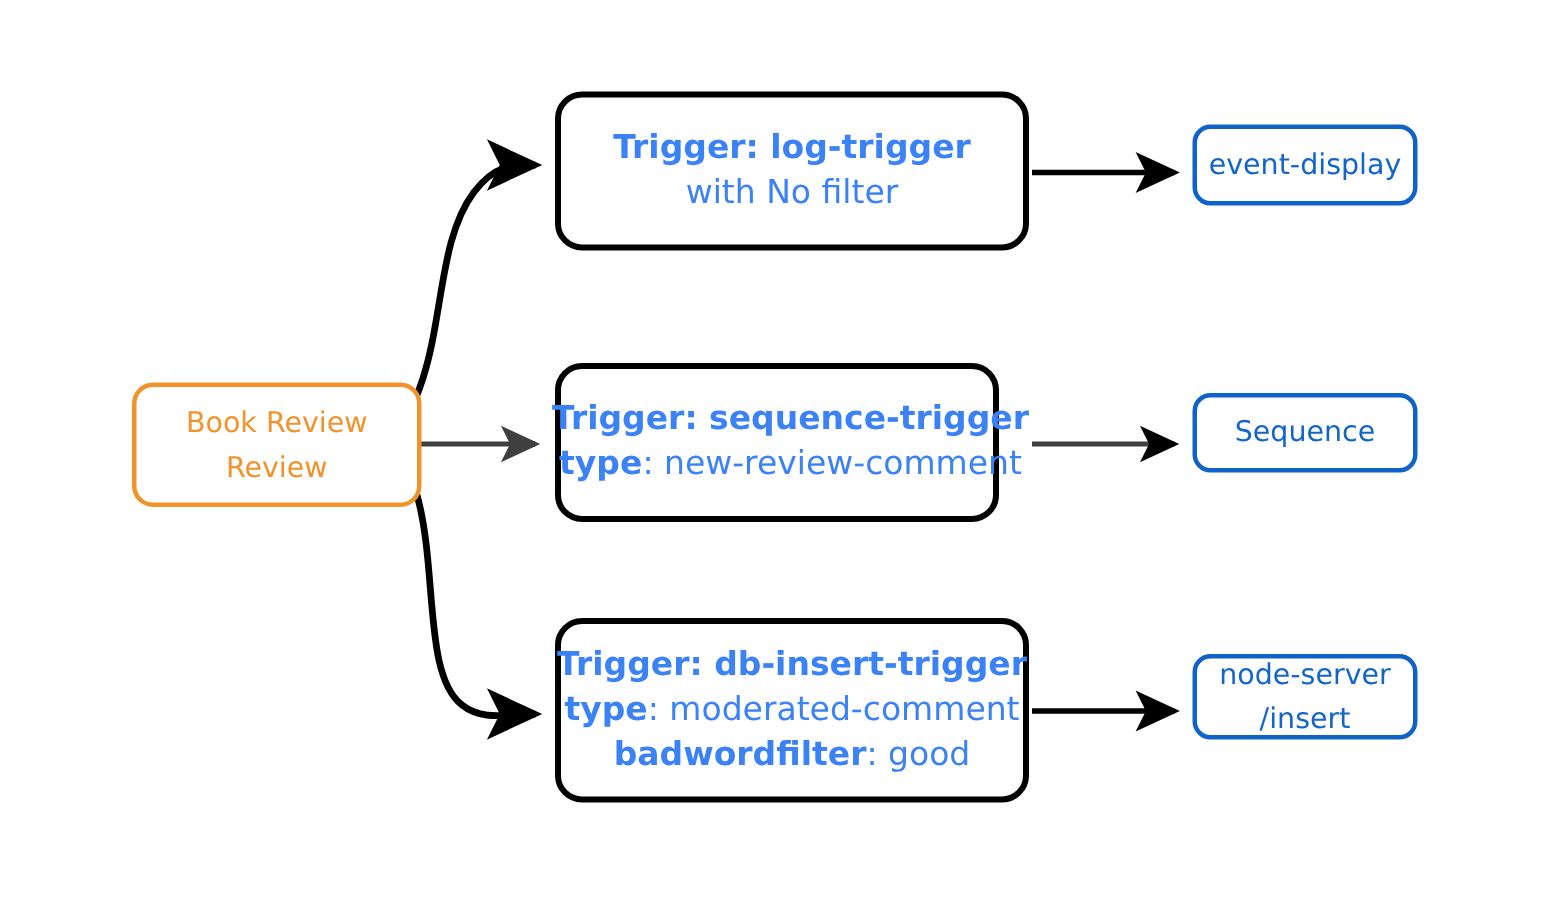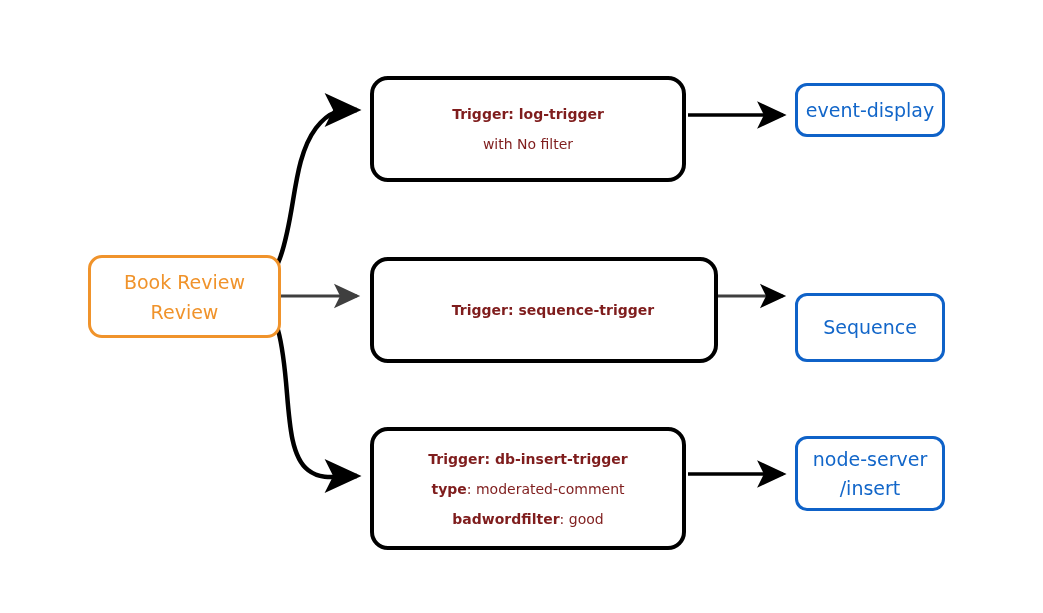--- a/index.html
+++ b/index.html
@@ -46,48 +46,47 @@
     color: #f0932b;
     font-size: 19px;
     line-height: 30px;
     margin-left: 43px;
   }
 
   
   .node-trigger {
     border: 4px solid #000000;
     border-radius: 18px;
-    color: #7f1d1d;
-    font-size: 14px;
+    color: #3b82f6;
+    font-size: 22px;
     line-height: 30px;
-    margin-top: 15px;
   }
   .node-trigger .line {
     white-space: nowrap;
   }
   .node-trigger b {
     font-weight: 700;
   }
 
   
   .node-sink {
     border: 3px solid #0f62c8;
     border-radius: 12px;
     color: #1266c9;
     font-size: 19px;
     line-height: 29px;
   }
 
   .pos-broker   { left: 45px;  top: 255px; width: 193px; height: 83px; }
   .pos-trig-0   { left: 370px; top: 61px;  width: 316px; height: 106px; }
-  .pos-trig-1   { left: 370px; top: 242px; width: 348px; height: 106px; padding-left: 18px; }
+  .pos-trig-1   { left: 370px; top: 242px; width: 296px; height: 106px; padding-left: 18px; }
   .pos-trig-2   { left: 370px; top: 412px; width: 316px; height: 123px; }
   .pos-sink-0   { left: 795px; top: 83px;  width: 150px; height: 54px; }
-  .pos-sink-1   { left: 795px; top: 262px; width: 150px; height: 69px; margin-top: 31px; }
-  .pos-sink-2   { left: 795px; top: 436px; width: 150px; height: 75px; }
+  .pos-sink-1   { left: 795px; top: 262px; width: 150px; height: 53px; }
+  .pos-sink-2   { left: 795px; top: 436px; width: 150px; height: 57px; }
 </style>
 </head>
 <body>
 
 <div id="canvas">
 
   <svg id="edges" viewBox="0 0 1043 613" width="1043" height="613">
     <defs>
       <marker id="arrow-black" markerWidth="9" markerHeight="9" refX="7.6" refY="4.5" orient="auto" markerUnits="strokeWidth">
         <path d="M0.4,0.7 L8.6,4.5 L0.4,8.3 L2.3,4.5 Z" fill="#000000"></path>
@@ -121,20 +120,23 @@
     </div>
     <div class="line">
       <b></b><span>with No filter</span>
     </div>
   </div>
 
   <div class="node node-trigger pos-trig-1">
     <div class="line">
       <b>Trigger: sequence-trigger</b><span></span>
     </div>
+    <div class="line">
+      <b>type</b><span>: new-review-comment</span>
+    </div>
   </div>
 
   <div class="node node-trigger pos-trig-2">
     <div class="line">
       <b>Trigger: db-insert-trigger</b><span></span>
     </div>
     <div class="line">
       <b>type</b><span>: moderated-comment</span>
     </div>
     <div class="line">

